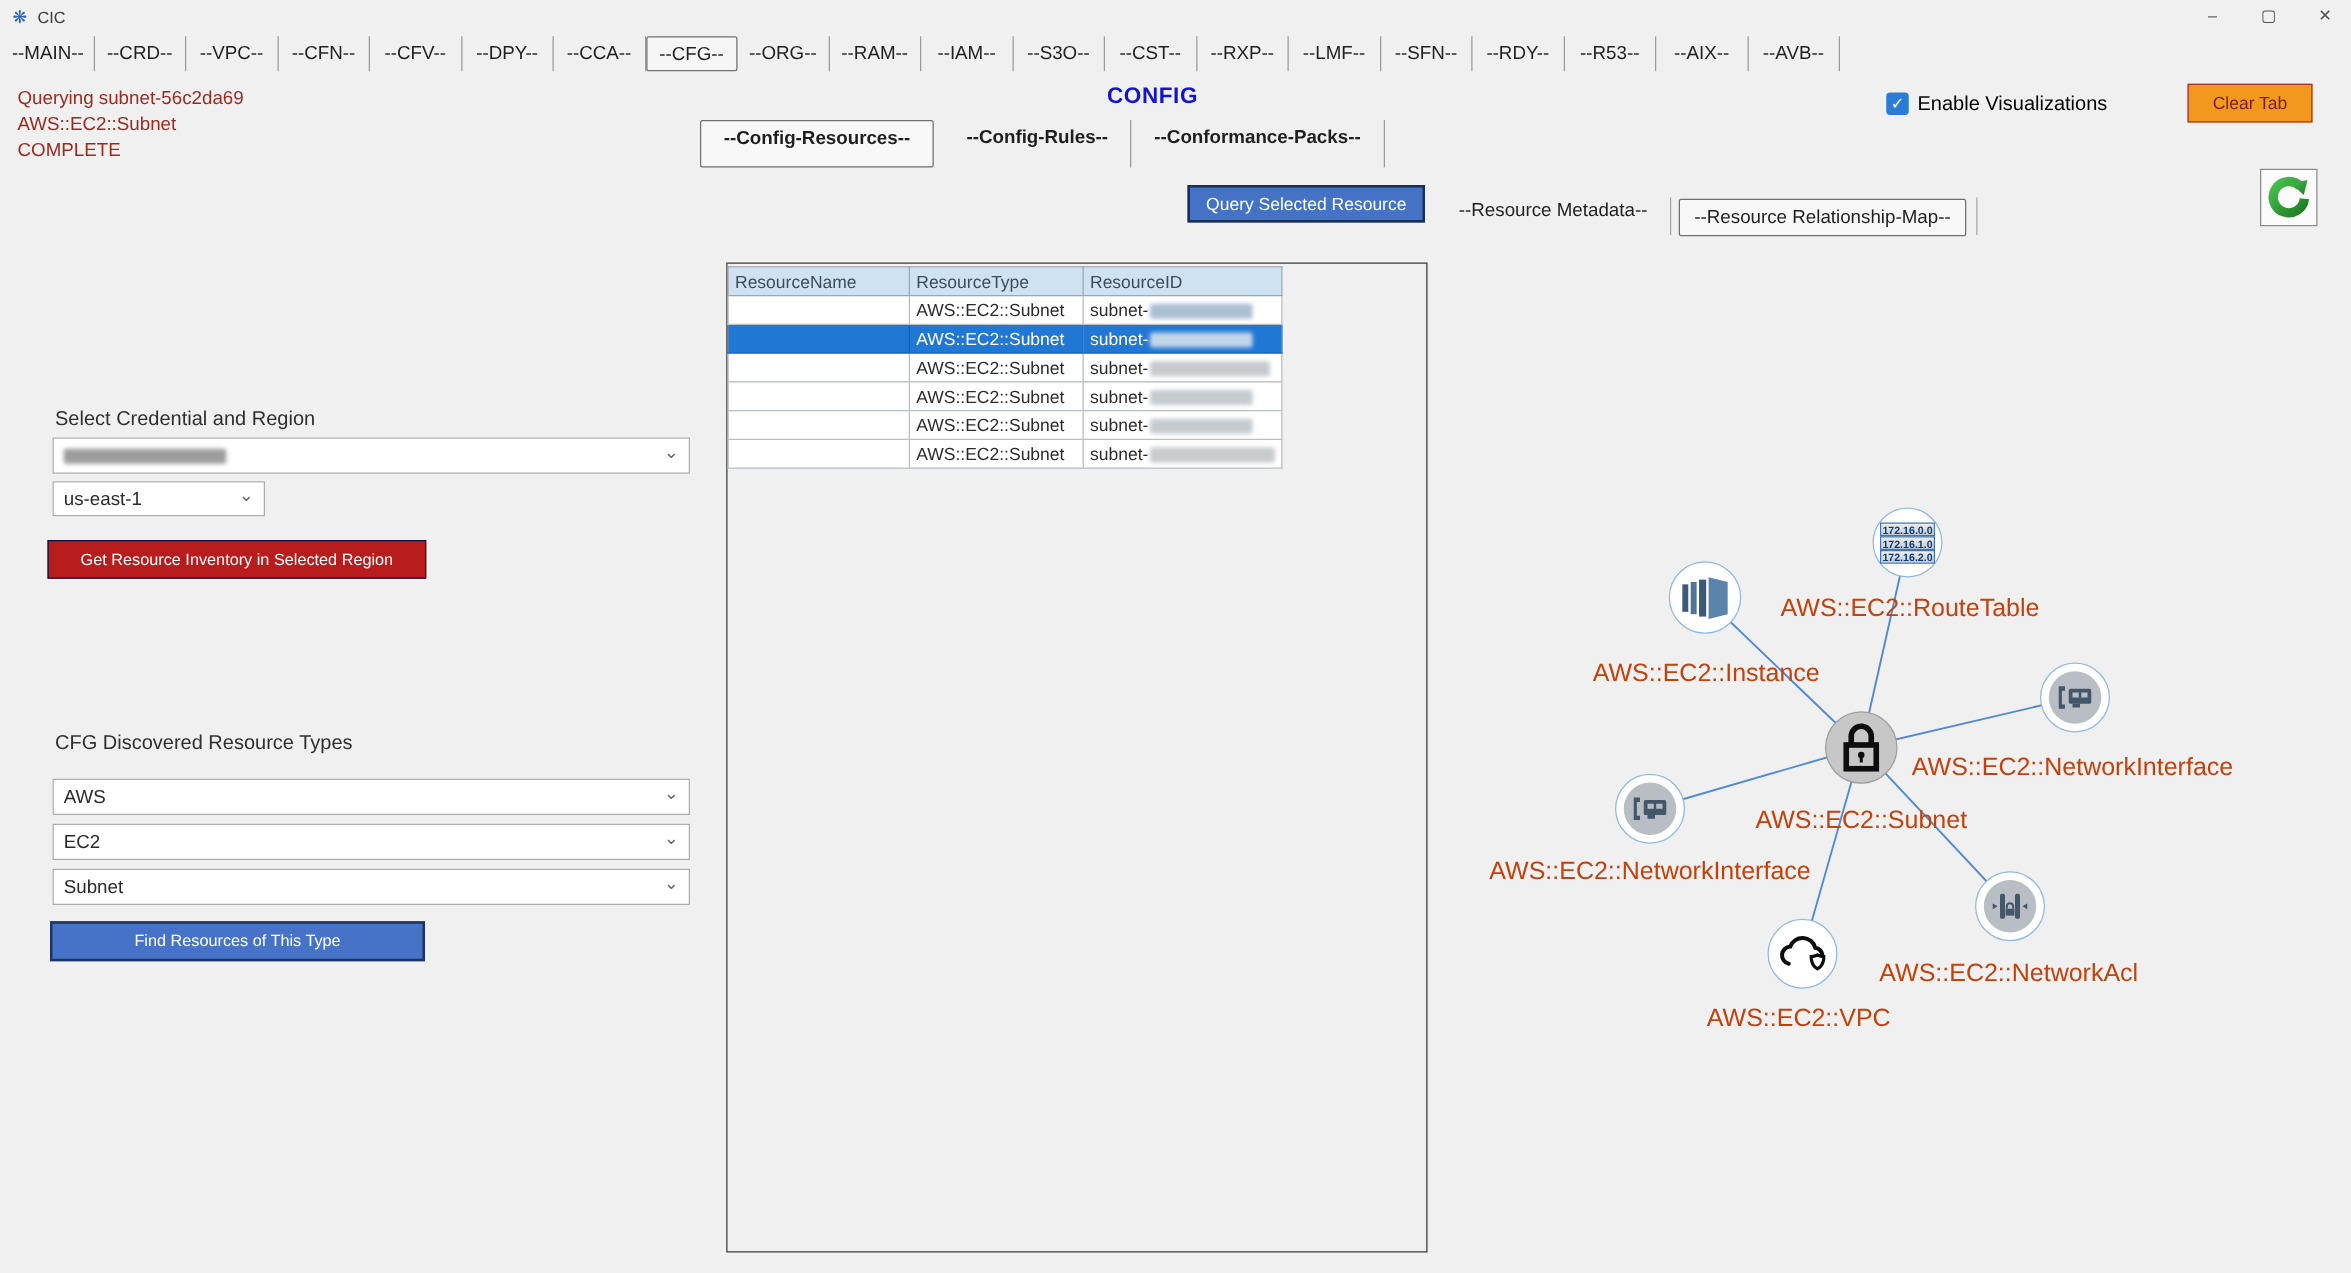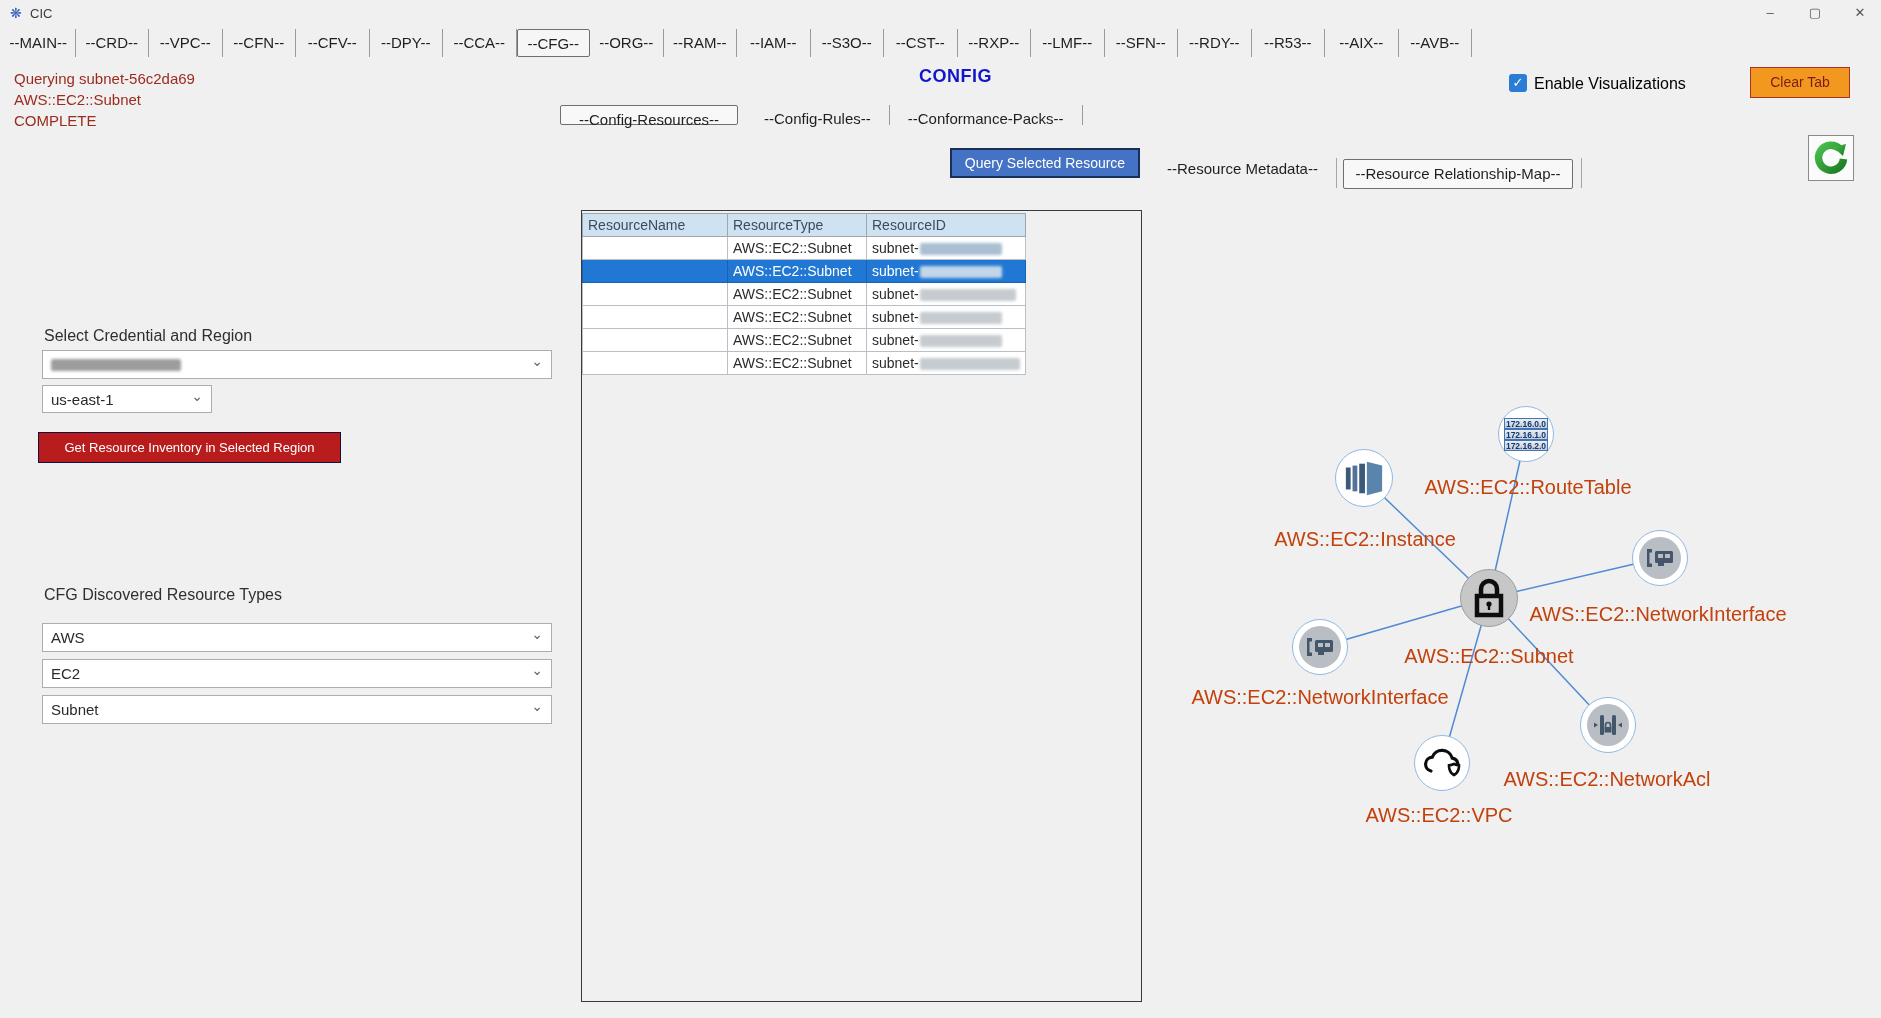--- a/index.html
+++ b/index.html
@@ -16,23 +16,23 @@
 
   
   .tabstrip { position:absolute; left:2px; top:29px; height:30px; display:flex; }
   .mtab { width:73.5px; height:28px; line-height:28px; text-align:center; font-size:15px; color:#1f1f1f; border-right:1px solid #9a9a9a; white-space:nowrap; }
   .mtab.active { border:1px solid #6f6f6f; background:#f6f6f6; border-radius:2px; }
 
   
   .status { position:absolute; left:14px; top:68px; font-size:15px; line-height:21px; color:#9b2b1f; }
 
   
-  .config-title { position:absolute; left:852px; top:66px; width:140px; text-align:right; font-size:18px; font-weight:bold; color:#1216c8; letter-spacing:.5px; }
+  .config-title { position:absolute; left:852px; top:66px; width:140px; text-align:center; font-size:18px; font-weight:bold; color:#1216c8; letter-spacing:.5px; }
   .subtabs { position:absolute; left:560px; top:100px; display:flex; align-items:center; height:30px; }
-  .stab { padding:0 18px; height:20px; line-height:28px; font-size:15px; color:#1f1f1f; border-right:1px solid #9a9a9a; white-space:nowrap; }
+  .stab { padding:0 18px; height:38px; line-height:28px; font-size:15px; color:#1f1f1f; border-right:1px solid #9a9a9a; white-space:nowrap;font-weight:bold; }
   .stab.active { border:1px solid #6f6f6f; background:#f8f8f8; border-radius:2px; margin-right:8px; }
 
   
   .btn-query { position:absolute; left:950px; top:148px; width:190px; height:30px; background:#4472c4; border:2px solid #1a2f57; color:#fff; font-size:14px; text-align:center; line-height:26px; }
   .lbl-metadata { position:absolute; left:1155px; top:155px; width:175px; height:28px; line-height:28px; text-align:center; font-size:15px; color:#1f1f1f; }
   .sep-v { position:absolute; width:1px; background:#a5a5a5; }
   .tab-relmap { position:absolute; left:1343px; top:159px; width:230px; height:30px; line-height:28px; text-align:center; font-size:15px; color:#1f1f1f; border:1px solid #6f6f6f; background:#f8f8f8; border-radius:2px; }
   .viz-check { position:absolute; left:1509px; top:74px; width:18px; height:18px; background:#2b7cd5; border-radius:3px; color:#fff; font-size:13px; line-height:18px; text-align:center; }
   .viz-label { position:absolute; left:1534px; top:75px; font-size:16px; color:#000000; }
   .btn-clear { position:absolute; left:1750px; top:67px; width:100px; height:31px; background:#f2981f; border:1px solid #a93226; color:#7b1d15; font-size:14px; text-align:center; line-height:29px; }
@@ -155,20 +155,21 @@
     <span class="chev">⌄</span>
   </div>
   <div class="combo" style="left:42px; top:659px; width:510px; height:29px;">
     <span>EC2</span>
     <span class="chev">⌄</span>
   </div>
   <div class="combo" style="left:42px; top:695px; width:510px; height:29px;">
     <span>Subnet</span>
     <span class="chev">⌄</span>
   </div>
+  <div class="btn-find">Find Resources of This Type</div>
 
   <div class="panel"></div>
   <table class="res">
     <colgroup>
         <col style="width:145px">
         <col style="width:139px">
         <col style="width:134px">
       </colgroup>
     <thead>
       <tr>

